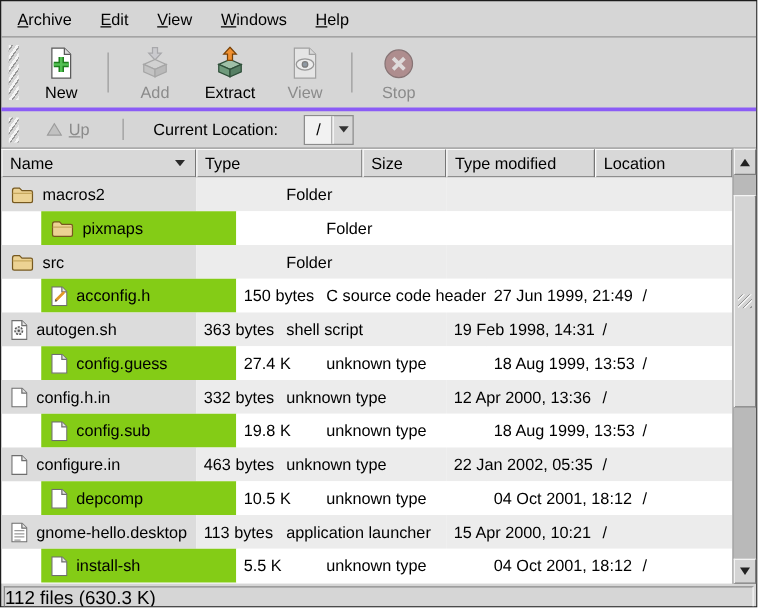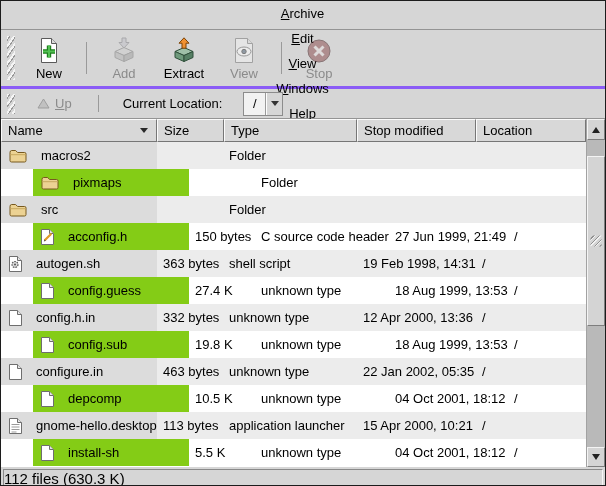--- a/index.html
+++ b/index.html
@@ -1,19 +1,19 @@
 <!DOCTYPE html>
 <html><head>
 <meta charset="utf-8">
 <style>
   html,body{margin:0;padding:0;background:#fff;}
   .window{position:relative;width:604px;height:484px;border:1px solid #1c1c1c;background:#d6d6d6;
     font-family:"Liberation Sans","DejaVu Sans",sans-serif;color:#000;overflow:hidden;}
   
-  .menubar{height:28px;display:flex;align-items:center;padding-left:4px;border-bottom:1px solid #949494;flex-direction:column;}
+  .menubar{height:28px;display:flex;align-items:center;padding-left:4px;border-bottom:1px solid #949494;}
   .menu-item{font-size:13px;padding:5px 9px;margin-right:5px;cursor:default;}
   .mn{text-decoration:underline;}
   
   .toolbar{height:56px;display:flex;align-items:center;border-bottom:3px solid #8b5cf6;padding-left:2px;}
   .grip{width:8px;height:44px;margin:0 4px;
     background:repeating-linear-gradient(125deg,#f4f4f4 0 2px,#989898 2px 3px,#d6d6d6 3px 5px);}
   .tbtn{display:flex;flex-direction:column;align-items:center;justify-content:flex-end;gap:2px;
     min-width:44px;padding:2px 7px;margin:0 1px;font-size:13px;cursor:default;}
   .tbtn .ticon{height:28px;display:flex;align-items:flex-end;}
   .tbtn.disabled{color:#8b8b8b;}
@@ -41,21 +41,21 @@
   .hcell{box-sizing:border-box;background:#d8d8d8;display:flex;align-items:center;padding:0 6px;
     font-size:13px;border-top:1px solid #fbfbfb;border-left:1px solid #fbfbfb;
     border-right:1px solid #767676;border-bottom:1px solid #767676;overflow:hidden;white-space:nowrap;}
   .hcell .hspace{flex:1;}
   .sort-arrow{width:0;height:0;border-left:4px solid transparent;border-right:4px solid transparent;
     border-top:5px solid #2a2a2a;margin-right:2px;}
   .rows{flex:1;overflow:hidden;background:#fff;}
   .trow{height:27px;display:flex;}
   .cell{box-sizing:border-box;display:flex;align-items:center;font-size:13px;
     white-space:nowrap;overflow:hidden;}
-  .c-name{width:156px;padding-left:8px;gap:14px;}
+  .c-name{width:156px;padding-left:8px;gap:7px;}
   .c-size{width:67px;padding-left:6px;}
   .c-type{width:133px;padding-left:5px;}
   .c-date{width:119px;padding-left:6px;}
   .c-loc{flex:1;padding-left:6px;}
   .trow.odd .c-name{background:#dcdcdc;}
   .trow.odd .cell:not(.c-name){background:#ececec;}
   .trow.even .c-name{background:#84cc16;margin-left:32px;}
   .trow.even .cell:not(.c-name){background:#ffffff;}
   .fileicon{display:flex;align-items:center;flex:none;}
   
@@ -171,28 +171,28 @@
   </div>
 
   <div class="tablearea">
     <div class="listpane">
       <div class="theader" id="theader">
           <div class="hcell" style="width: 156px;">
             <span>Name</span>
             <span class="hspace"></span>
             <span class="sort-arrow"></span>
           </div>
+          <div class="hcell" style="width: 133px;">
+            <span>Type</span>
+          </div>
           <div class="hcell" style="width: 67px;">
             <span>Size</span>
           </div>
-          <div class="hcell" style="width: 133px;">
-            <span>Type</span>
-          </div>
           <div class="hcell" style="width: 119px;">
-            <span>Stop modified</span>
+            <span>Type modified</span>
           </div>
           <div class="hcell" style="flex: 1 1 0%;">
             <span>Location</span>
           </div>
         </div>
       <div class="rows" id="rows">
           <div class="trow odd">
             <div class="cell c-name">
               <span class="fileicon">
                 <svg width="18" height="14" viewBox="0 0 18 14">

